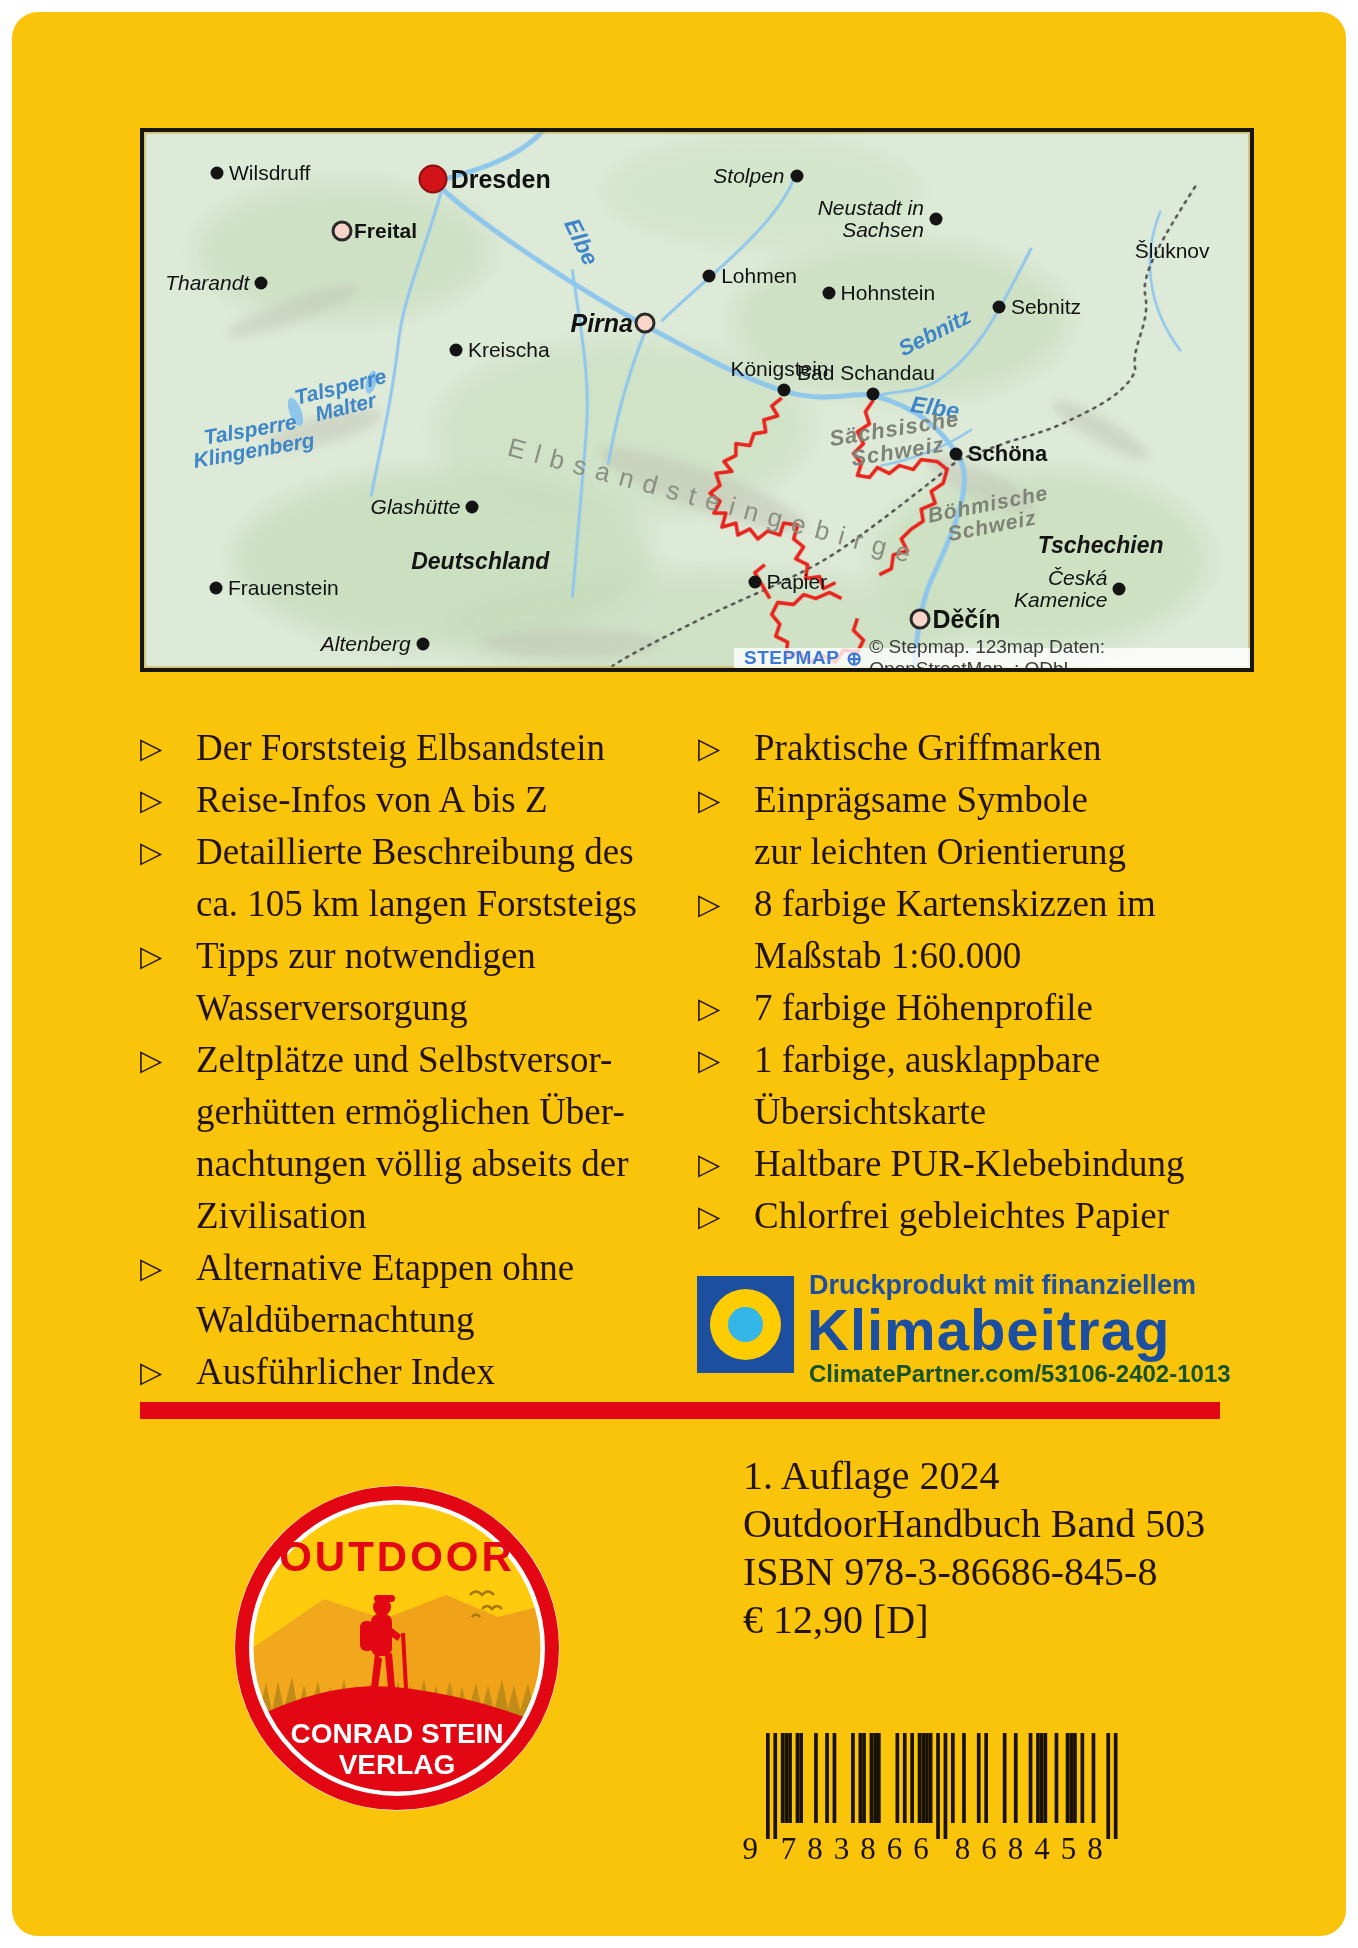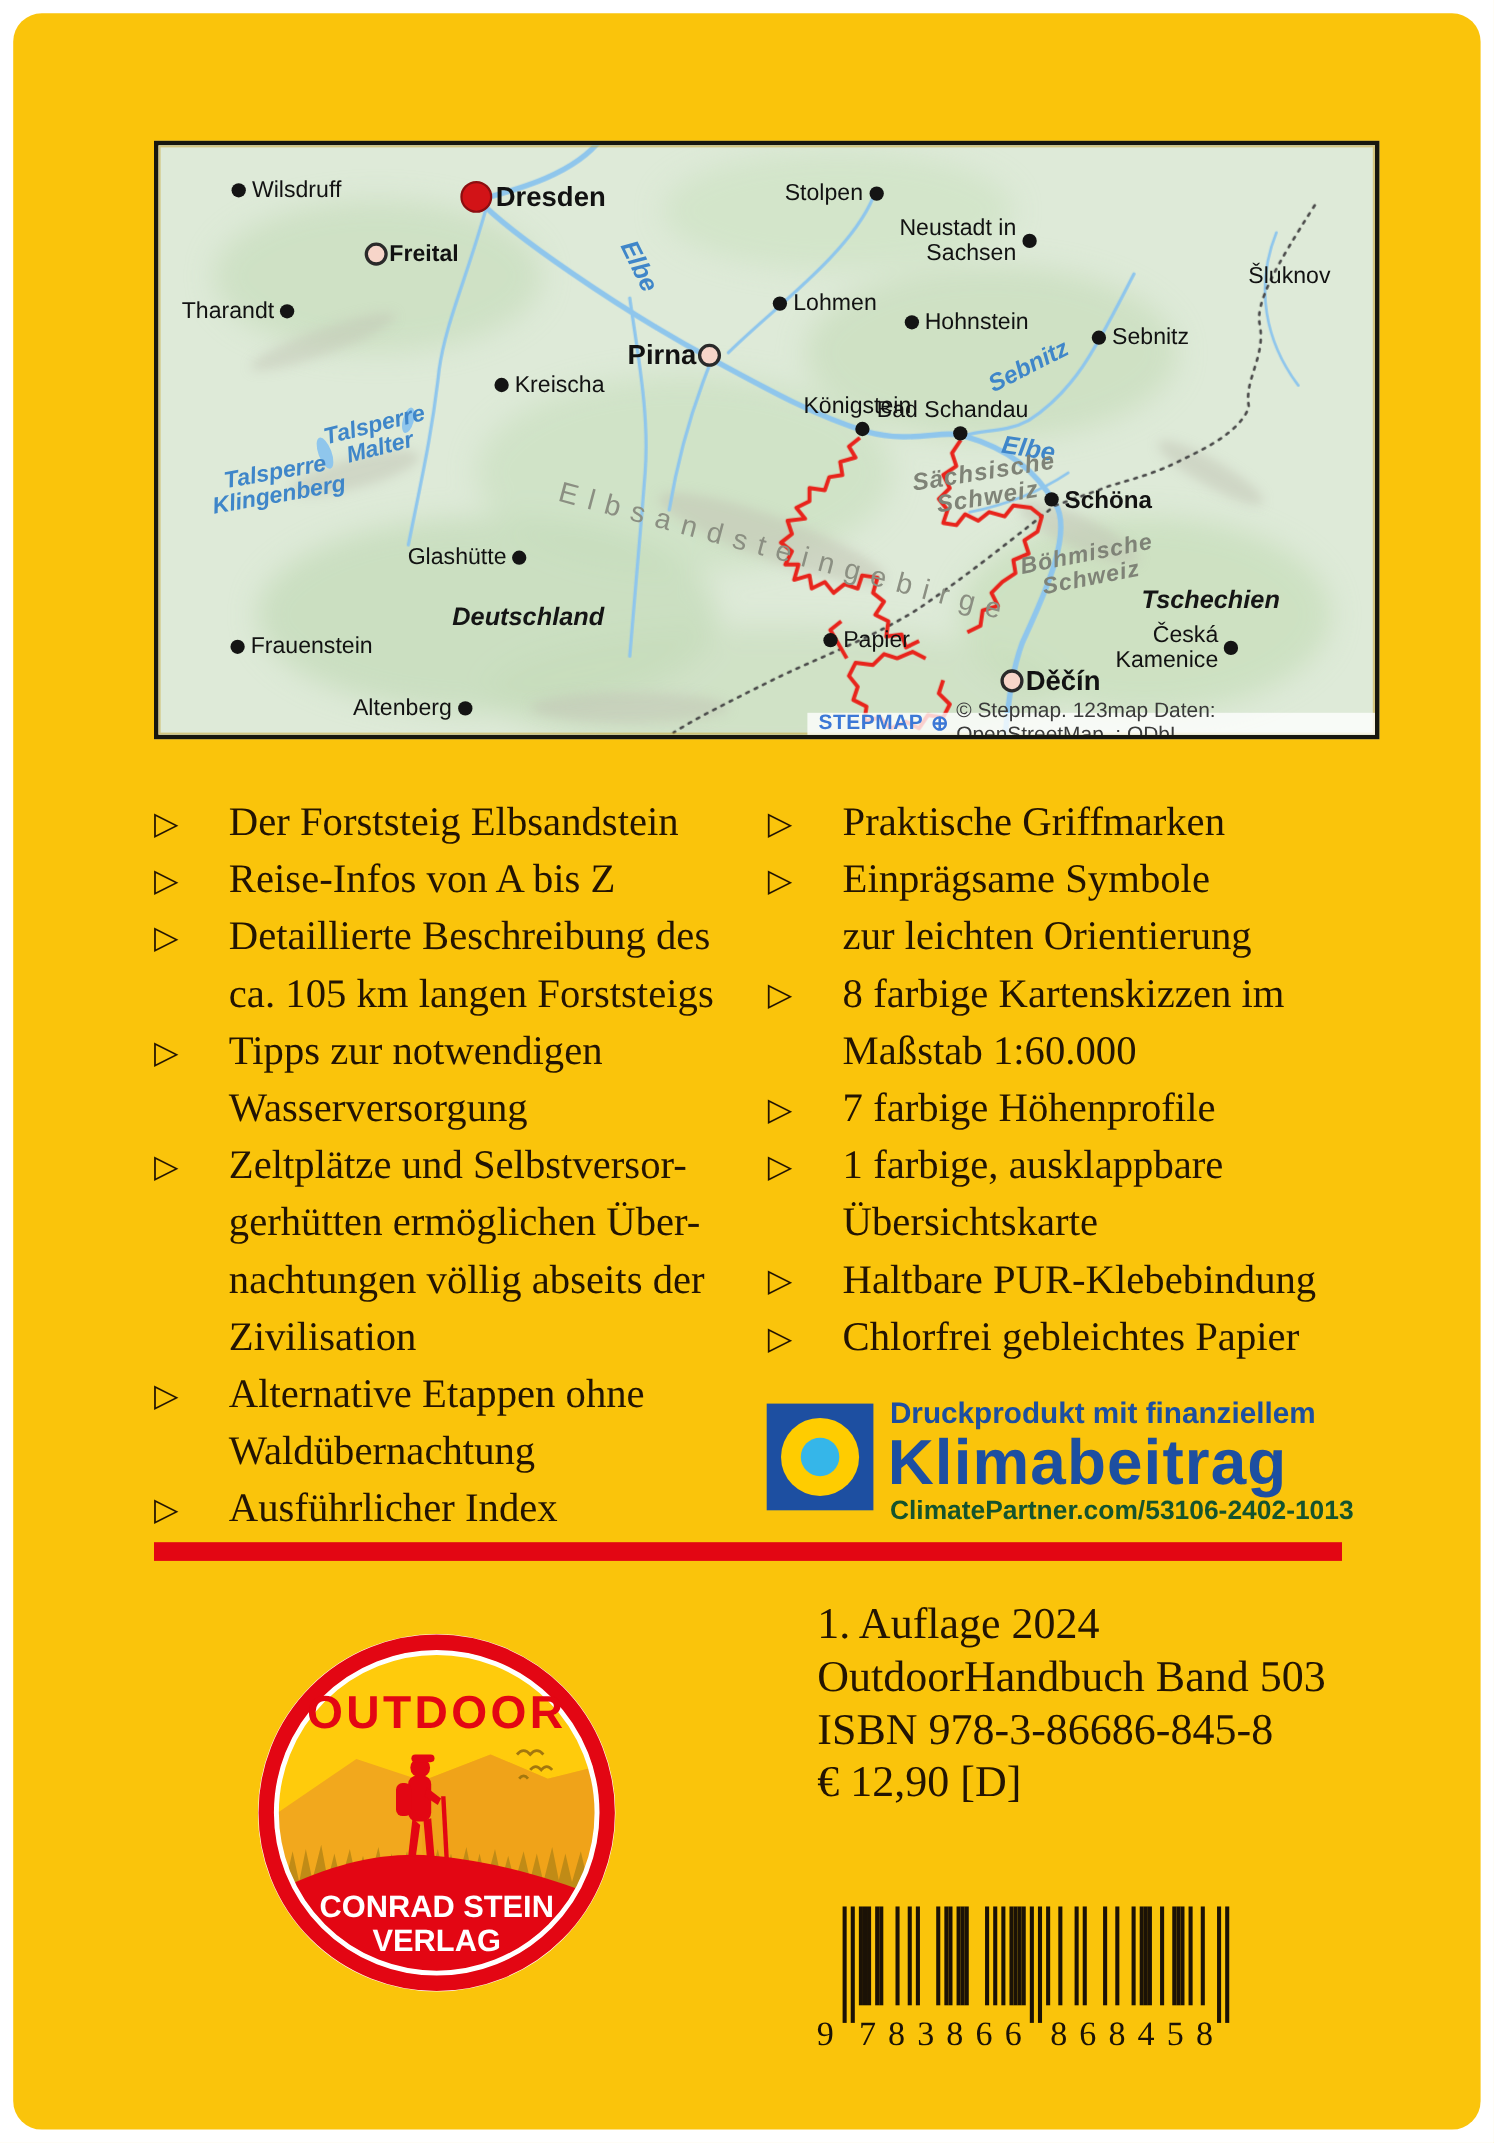--- a/index.html
+++ b/index.html
@@ -9,40 +9,40 @@
   .map-panel{position:absolute;left:140px;top:128px;width:1114px;height:544px;border:4px solid #17170f;box-sizing:border-box;background:#DEEAD8;overflow:hidden;}
   .map-art{position:absolute;left:0;top:0;width:100%;height:100%;}
   .map-labels{position:absolute;left:0;top:0;width:100%;height:100%;}
   .city{position:absolute;}
   .marker{position:absolute;left:0;top:0;transform:translate(-50%,-50%);border-radius:50%;}
   .m-dot{width:13px;height:13px;background:#141414;}
   .m-red{width:25px;height:25px;background:#D21317;border:2px solid #8c0e10;}
   .m-pink{width:15px;height:15px;background:#F7D5C9;border:3px solid #2a2a2a;}
   .clabel{position:absolute;white-space:nowrap;font-size:21px;color:#121212;top:50%;transform:translateY(-50%);line-height:1.05;}
   .side-right .clabel{left:12px;text-align:center;}
-  .side-left .clabel{right:12px;text-align:right;}
+  .side-left .clabel{right:12px;text-align:right;font-style:italic;}
   .side-above .clabel{left:50%;top:auto;bottom:10px;transform:translateX(-55%);}
   .m-red ~ .clabel{left:17px;}
   .lbl-bold .clabel{font-weight:bold;}
   .lbl-big .clabel{font-size:25px;}
   .lbl-semi .clabel{font-weight:600;font-size:22px;}
   .country{position:absolute;transform:translate(-50%,-50%);font-weight:bold;font-style:italic;font-size:23px;color:#151515;white-space:nowrap;}
   .water{position:absolute;font-style:italic;font-weight:bold;color:#3f86c9;white-space:nowrap;text-align:center;line-height:1.02;}
   .region{position:absolute;font-style:italic;font-weight:600;color:#7f8377;white-space:nowrap;text-align:center;line-height:1.05;}
   .region-spread{font-style:normal;font-weight:500;color:#8b8f82;}
   .map-attrib{position:absolute;right:0;bottom:0;height:20px;width:516px;background:rgba(255,255,255,.78);display:flex;align-items:center;padding:0 10px;box-sizing:border-box;font-size:19px;color:#3a3a3a;gap:7px;}
   .attrib-brand{color:#3C78D6;font-weight:bold;letter-spacing:.5px;}
   .attrib-globe{color:#3C78D6;font-weight:bold;}
   
   .feat-col{position:absolute;top:722px;width:552px;font-family:"Liberation Serif","DejaVu Serif",serif;font-size:37px;line-height:52px;color:#231402;}
   #feat-left{left:140px;}
   #feat-right{left:698px;}
   .feat{display:flex;align-items:flex-start;}
   .tri{width:56px;flex:none;font-family:"DejaVu Sans",sans-serif;font-size:29px;line-height:52px;color:#231402;}
-  .feat-text{flex:1;margin-left:12px;}
+  .feat-text{flex:1;}
   
   .climate{position:absolute;left:697px;top:1270px;width:540px;height:120px;}
   .climate-sq{position:absolute;left:0;top:6px;width:97px;height:97px;background:#1D4FA1;}
   .climate-c1{position:absolute;left:13px;top:13px;width:71px;height:71px;border-radius:50%;background:#FFCC00;}
   .climate-c2{position:absolute;left:31px;top:31px;width:35px;height:35px;border-radius:50%;background:#35B6E9;}
   .climate-l1{position:absolute;left:112px;top:0px;font-size:27px;font-weight:600;color:#1D4FA1;}
   .climate-brand{position:absolute;left:110px;top:26px;font-size:58px;font-weight:800;color:#1D4FA1;letter-spacing:1px;}
   .climate-l2{position:absolute;left:112px;top:90px;font-size:24px;font-weight:600;color:#14532d;}
   
   .red-bar{position:absolute;left:140px;top:1402px;width:1080px;height:17px;background:#E30613;}

